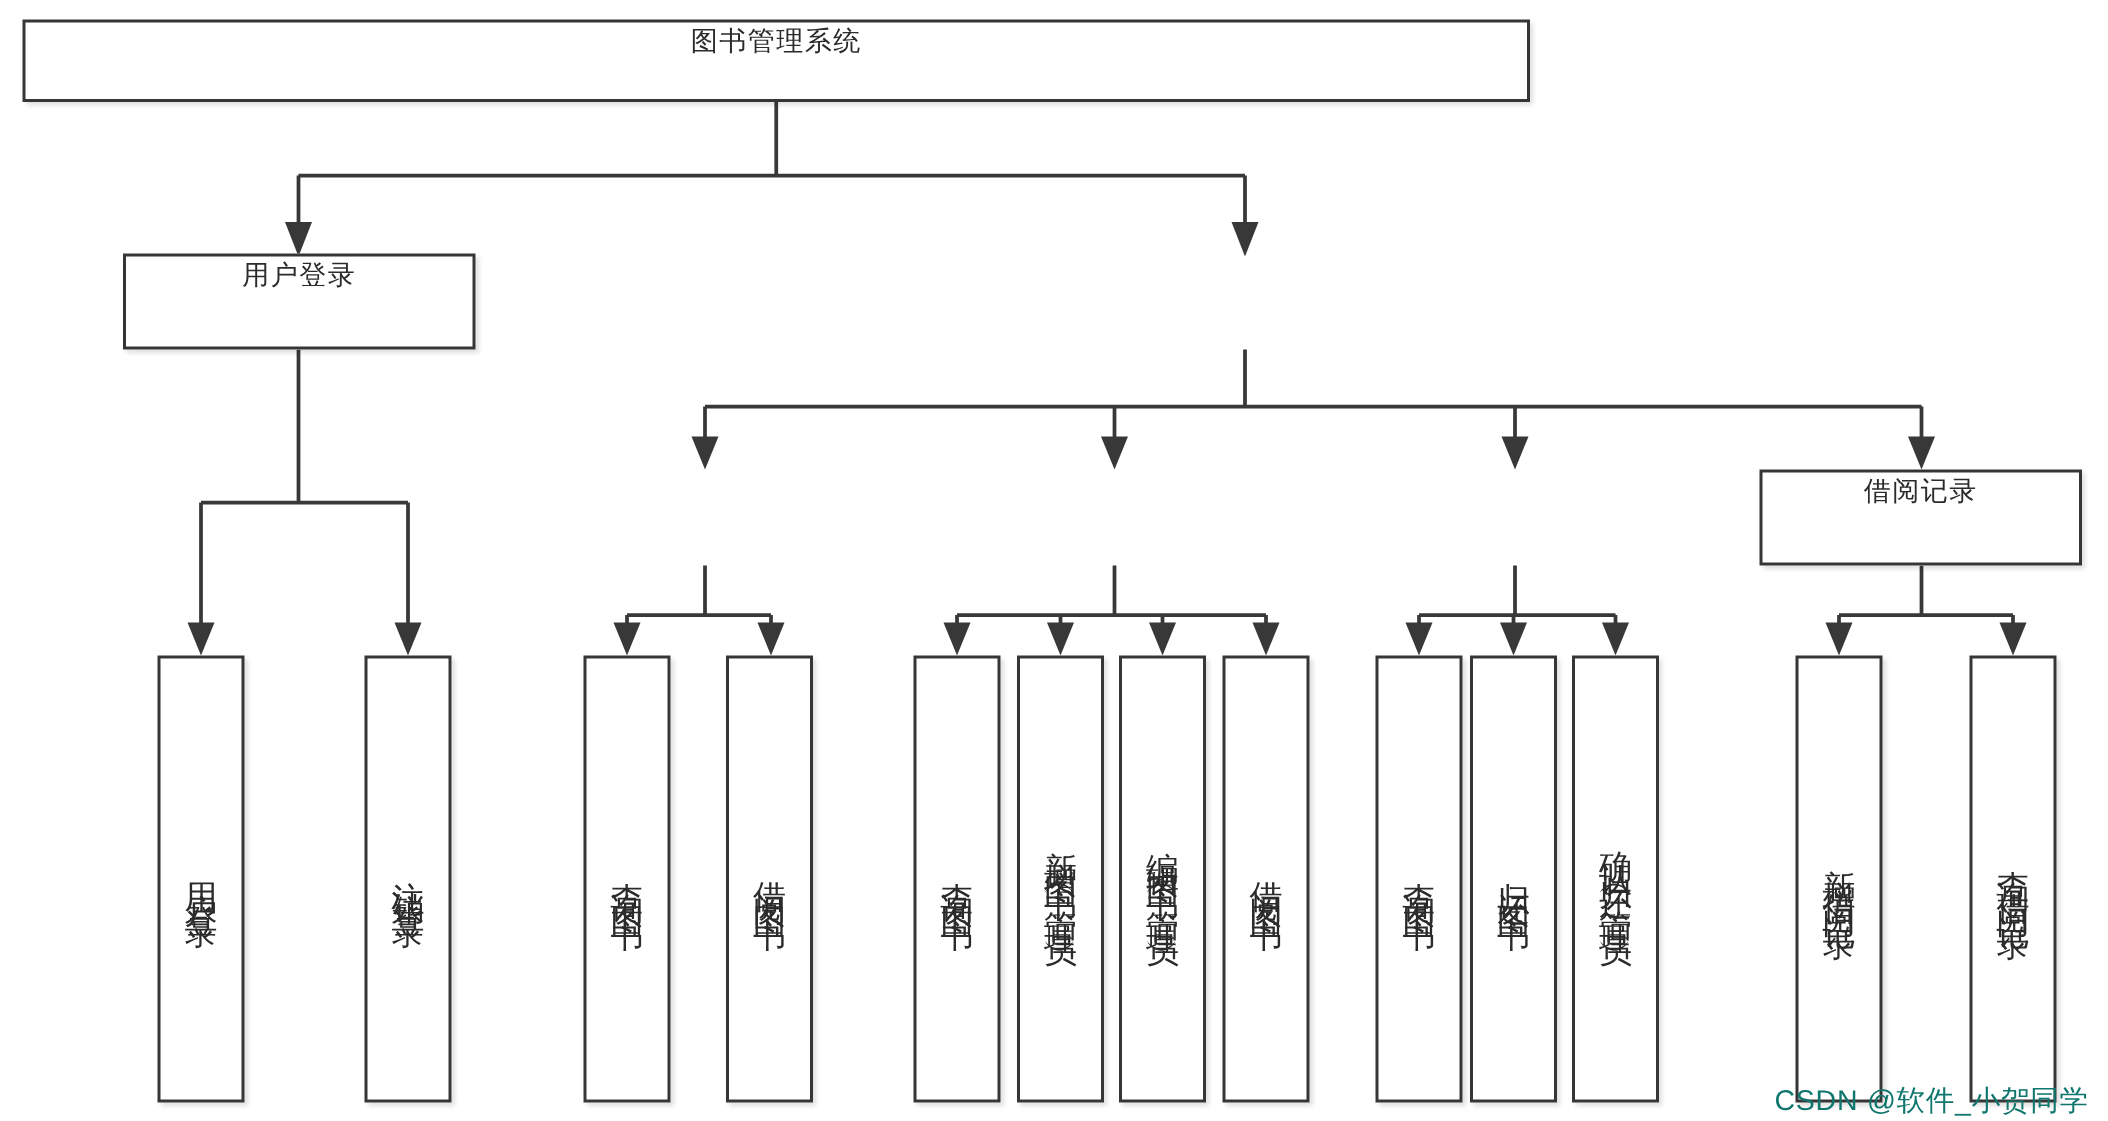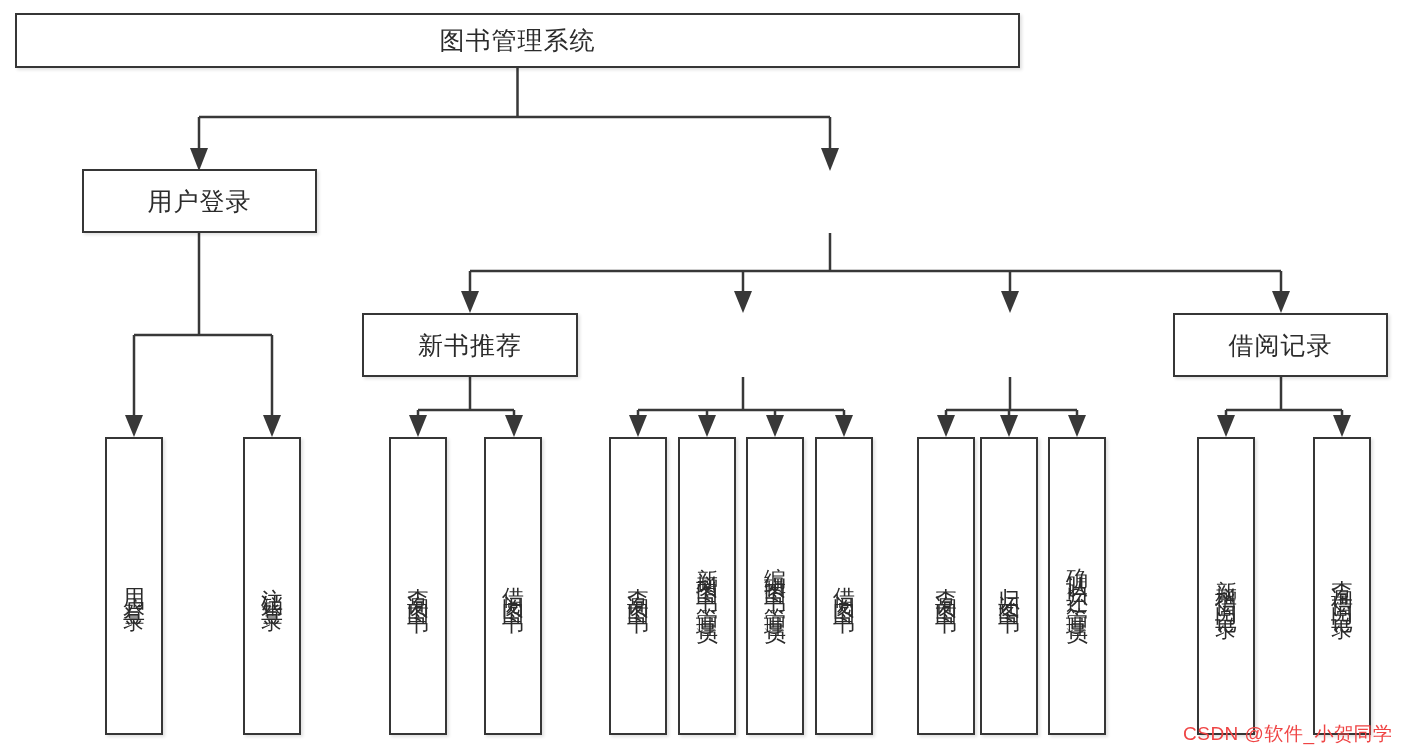--- a/index.html
+++ b/index.html
@@ -3,22 +3,22 @@
 <meta charset="utf-8">
 <style>
   html,body{margin:0;padding:0;background:#ffffff;}
   #stage{
     position:relative;width:1405px;height:747px;background:#ffffff;
     font-family:"Liberation Sans","DejaVu Sans",sans-serif;overflow:hidden;
   }
   #connectors{position:absolute;left:0;top:0;z-index:0;}
   .node{
     position:absolute;box-sizing:border-box;background:#ffffff;
-    border:2.5px solid #363636;display:flex;align-items:center;justify-content:center;
-    font-size:25px;color:#2b2b2b;letter-spacing:1px;z-index:1;
+    border:2.5px solid #363636;display:flex;justify-content:center;
+    font-size:18px;color:#2b2b2b;letter-spacing:1px;z-index:1;
     box-shadow:2px 2px 3px rgba(0,0,0,.12);
   }
   .leaf{
     position:absolute;box-sizing:border-box;background:#ffffff;
     border:2.5px solid #363636;display:flex;align-items:center;justify-content:center;
     top:437px;width:58px;height:298px;z-index:1;
     box-shadow:2px 2px 3px rgba(0,0,0,.12);
   }
   .vtext{
     writing-mode:vertical-rl;text-orientation:mixed;white-space:nowrap;
@@ -32,21 +32,21 @@
   #n-borrow{left:634px;top:313px;width:218px;height:64px;}
   #n-current{left:903px;top:313px;width:215px;height:64px;}
   #n-records{left:1173px;top:313px;width:215px;height:64px;}
   #lf-1{left:105px;}  #lf-2{left:243px;}
   #lf-3{left:389px;}  #lf-4{left:484px;}
   #lf-5{left:609px;}  #lf-6{left:678px;}  #lf-7{left:746px;}  #lf-8{left:815px;}
   #lf-9{left:917px;}  #lf-10{left:980px;} #lf-11{left:1048px;}
   #lf-12{left:1197px;}#lf-13{left:1313px;}
   #watermark{
     position:absolute;left:1183px;top:721px;z-index:2;
-    font-size:19px;color:#ef4444;letter-spacing:.5px;white-space:nowrap;
+    font-size:19px;color:#0f766e;letter-spacing:.5px;white-space:nowrap;
   }
 </style>
 </head>
 <body>
 
 <div id="stage">
 
   <svg id="connectors" width="1405" height="747" viewBox="0 0 1405 747">
     <g stroke="#383838" stroke-width="2.5" fill="none">
 
@@ -88,23 +88,20 @@
   </svg>
 
   <div id="n-root" class="node">
     <span>图书管理系统</span>
   </div>
 
   <div id="n-userlogin" class="node">
     <span>用户登录</span>
   </div>
 
-  <div id="n-newbook" class="node">
-    <span>新书推荐</span>
-  </div>
   <div id="n-records" class="node">
     <span>借阅记录</span>
   </div>
 
   <div id="lf-1" class="leaf">
     <span class="vtext">用户登录</span>
   </div>
   <div id="lf-2" class="leaf">
     <span class="vtext">注销登录</span>
   </div>

